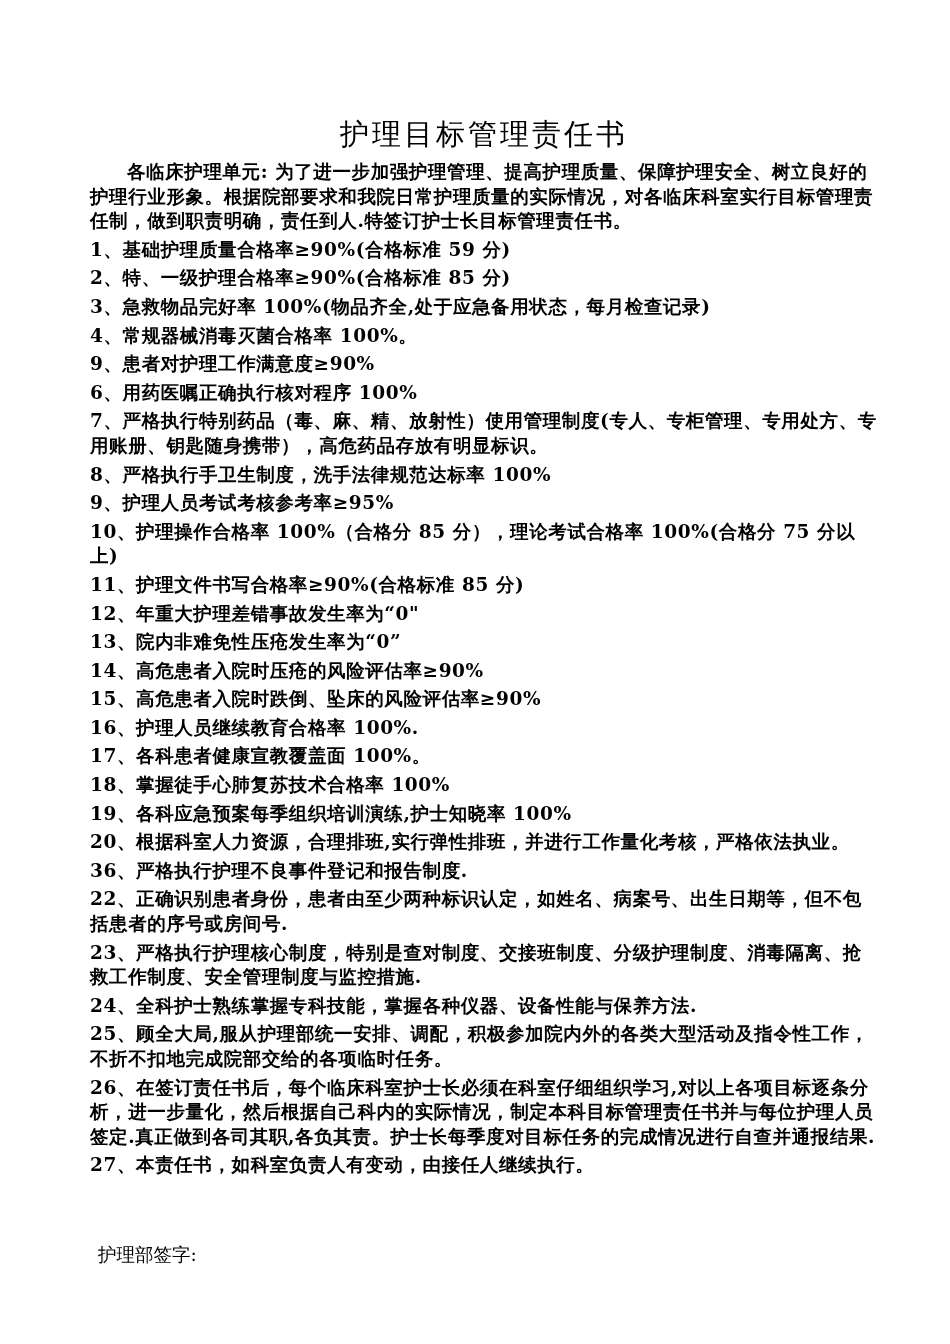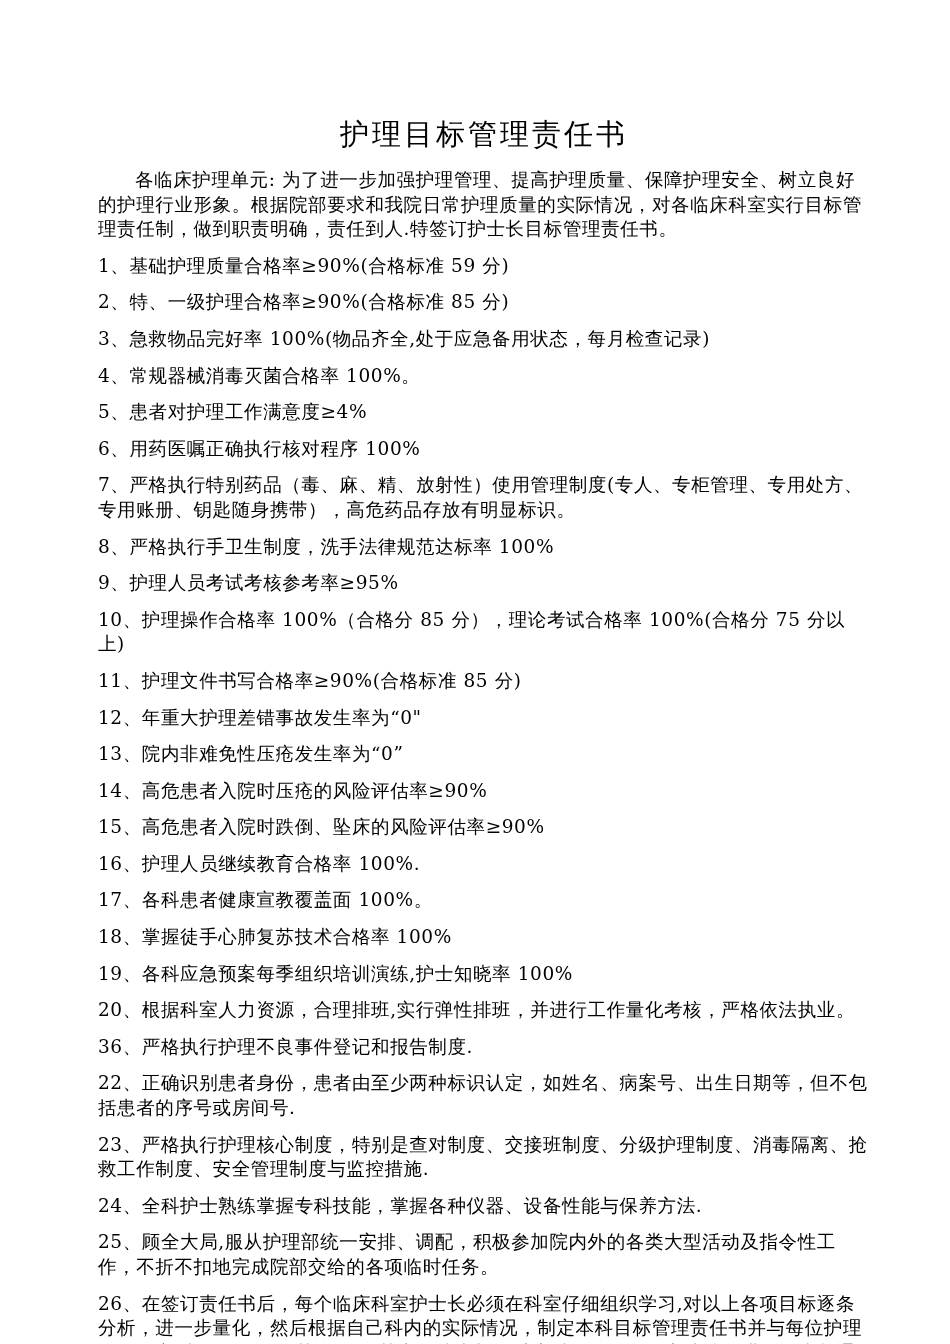--- a/index.html
+++ b/index.html
@@ -1,36 +1,36 @@
 <!DOCTYPE html>
 <html><head>
 <meta charset="utf-8">
 <style>
   html, body { margin: 0; padding: 0; background: #ffffff; }
   body { width: 950px; height: 1344px; position: relative; overflow: hidden;
          font-family: "DejaVu Serif", "Liberation Serif", serif; color: #000; }
   .page { position: absolute; left: 86px; top: 112px; width: 796px; }
   .title { text-align: center; font-size: 29px; line-height: 44px; letter-spacing: 3px; margin: 0; font-weight: normal; }
-  .para { font-size: 18.5px; line-height: 24.6px; margin: 12px; letter-spacing: 0.6px; }
+  .para { font-size: 18.5px; line-height: 24.6px; margin: 4px; letter-spacing: 0.6px; font-weight: bold; }
   .intro { text-indent: 2em; }
   .gap { height: 49px; }
   .sig { font-size: 18.5px; line-height: 24.6px; margin: 12px; }
 </style>
 </head>
 <body>
 
 <div class="page">
   <h1 class="title">护理目标管理责任书</h1>
   <p class="para intro">各临床护理单元: 为了进一步加强护理管理、提高护理质量、保障护理安全、树立良好的护理行业形象。根据院部要求和我院日常护理质量的实际情况，对各临床科室实行目标管理责任制，做到职责明确，责任到人.特签订护士长目标管理责任书。</p>
   <div>
     <p class="para">1、基础护理质量合格率≥90%(合格标准 59 分)</p>
     <p class="para">2、特、一级护理合格率≥90%(合格标准 85 分)</p>
     <p class="para">3、急救物品完好率 100%(物品齐全,处于应急备用状态，每月检查记录)</p>
     <p class="para">4、常规器械消毒灭菌合格率 100%。</p>
-    <p class="para">5、患者对护理工作满意度≥4%</p>
+    <p class="para">9、患者对护理工作满意度≥90%</p>
     <p class="para">6、用药医嘱正确执行核对程序 100%</p>
     <p class="para">7、严格执行特别药品（毒、麻、精、放射性）使用管理制度(专人、专柜管理、专用处方、专用账册、钥匙随身携带），高危药品存放有明显标识。</p>
     <p class="para">8、严格执行手卫生制度，洗手法律规范达标率 100%</p>
     <p class="para">9、护理人员考试考核参考率≥95%</p>
     <p class="para">10、护理操作合格率 100%（合格分 85 分），理论考试合格率 100%(合格分 75 分以上)</p>
     <p class="para">11、护理文件书写合格率≥90%(合格标准 85 分)</p>
     <p class="para">12、年重大护理差错事故发生率为“0"</p>
     <p class="para">13、院内非难免性压疮发生率为“0”</p>
     <p class="para">14、高危患者入院时压疮的风险评估率≥90%</p>
     <p class="para">15、高危患者入院时跌倒、坠床的风险评估率≥90%</p>
@@ -38,16 +38,17 @@
     <p class="para">17、各科患者健康宣教覆盖面 100%。</p>
     <p class="para">18、掌握徒手心肺复苏技术合格率 100%</p>
     <p class="para">19、各科应急预案每季组织培训演练,护士知晓率 100%</p>
     <p class="para">20、根据科室人力资源，合理排班,实行弹性排班，并进行工作量化考核，严格依法执业。</p>
     <p class="para">36、严格执行护理不良事件登记和报告制度.</p>
     <p class="para">22、正确识别患者身份，患者由至少两种标识认定，如姓名、病案号、出生日期等，但不包括患者的序号或房间号.</p>
     <p class="para">23、严格执行护理核心制度，特别是查对制度、交接班制度、分级护理制度、消毒隔离、抢救工作制度、安全管理制度与监控措施.</p>
     <p class="para">24、全科护士熟练掌握专科技能，掌握各种仪器、设备性能与保养方法.</p>
     <p class="para">25、顾全大局,服从护理部统一安排、调配，积极参加院内外的各类大型活动及指令性工作，不折不扣地完成院部交给的各项临时任务。</p>
     <p class="para">26、在签订责任书后，每个临床科室护士长必须在科室仔细组织学习,对以上各项目标逐条分析，进一步量化，然后根据自己科内的实际情况，制定本科目标管理责任书并与每位护理人员签定.真正做到各司其职,各负其责。护士长每季度对目标任务的完成情况进行自查并通报结果.</p>
+    <p class="para">27、本责任书，如科室负责人有变动，由接任人继续执行。</p>
   </div>
   <div class="gap"></div>
   <p class="sig">护理部签字:</p>
 </div>
 
 </body></html>

